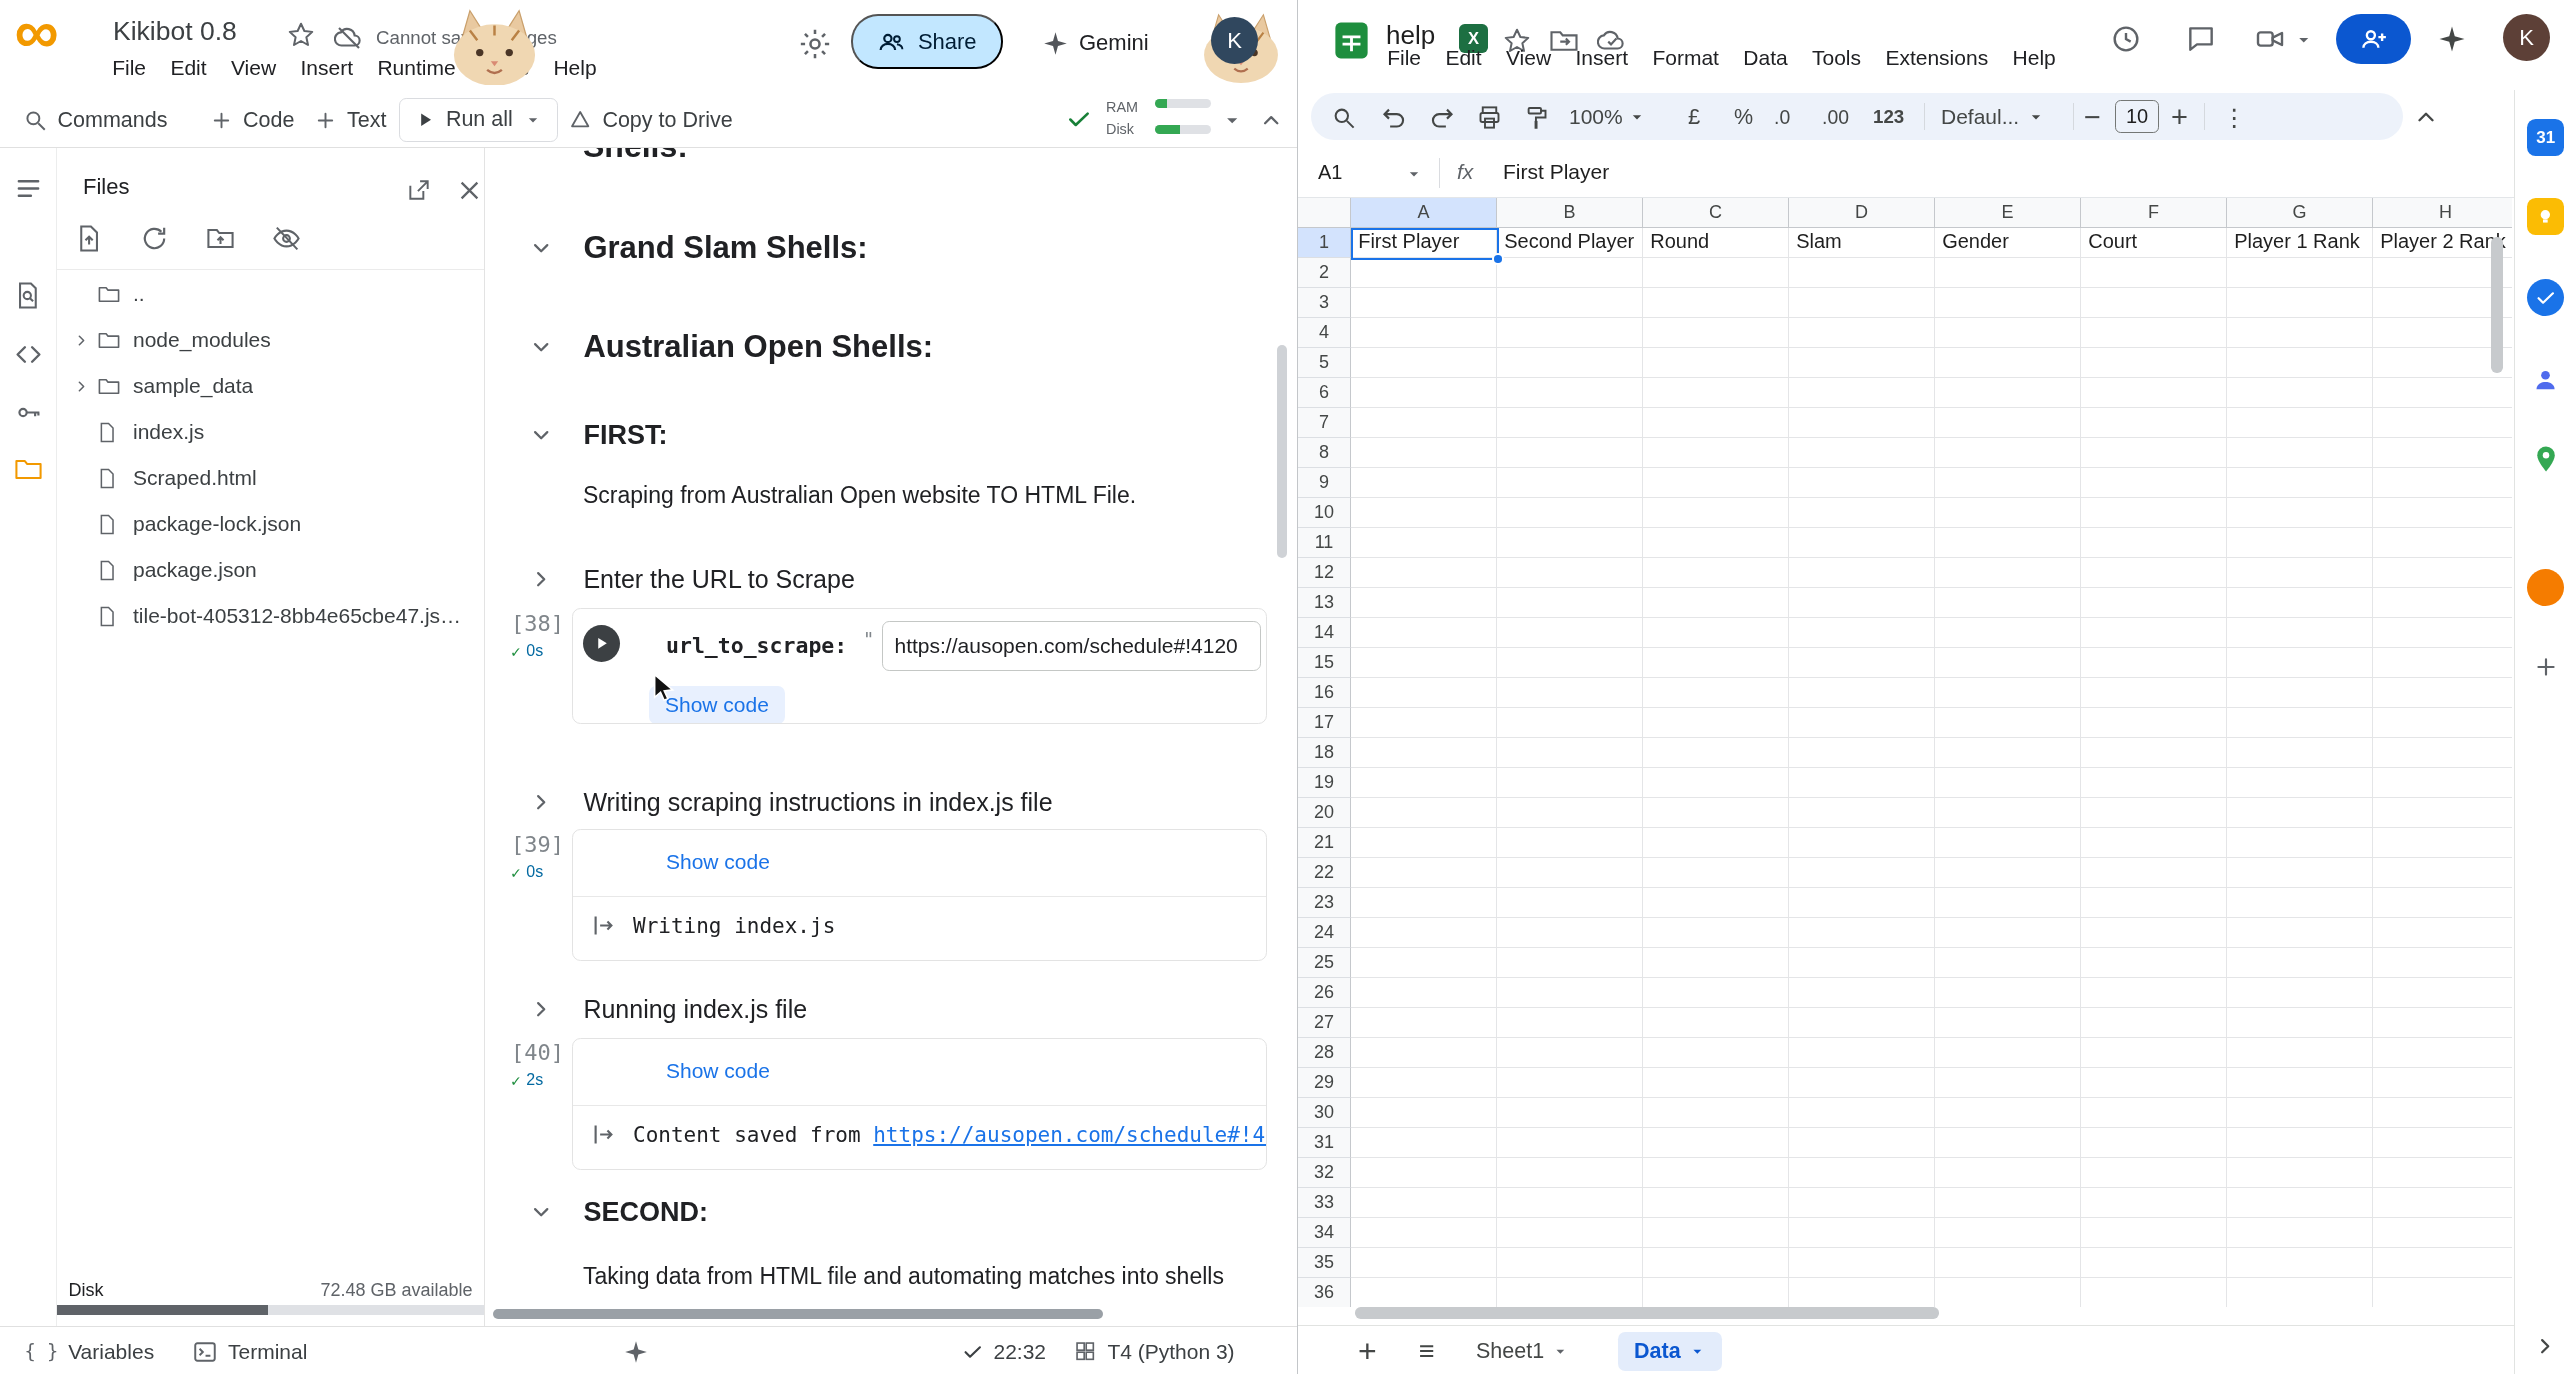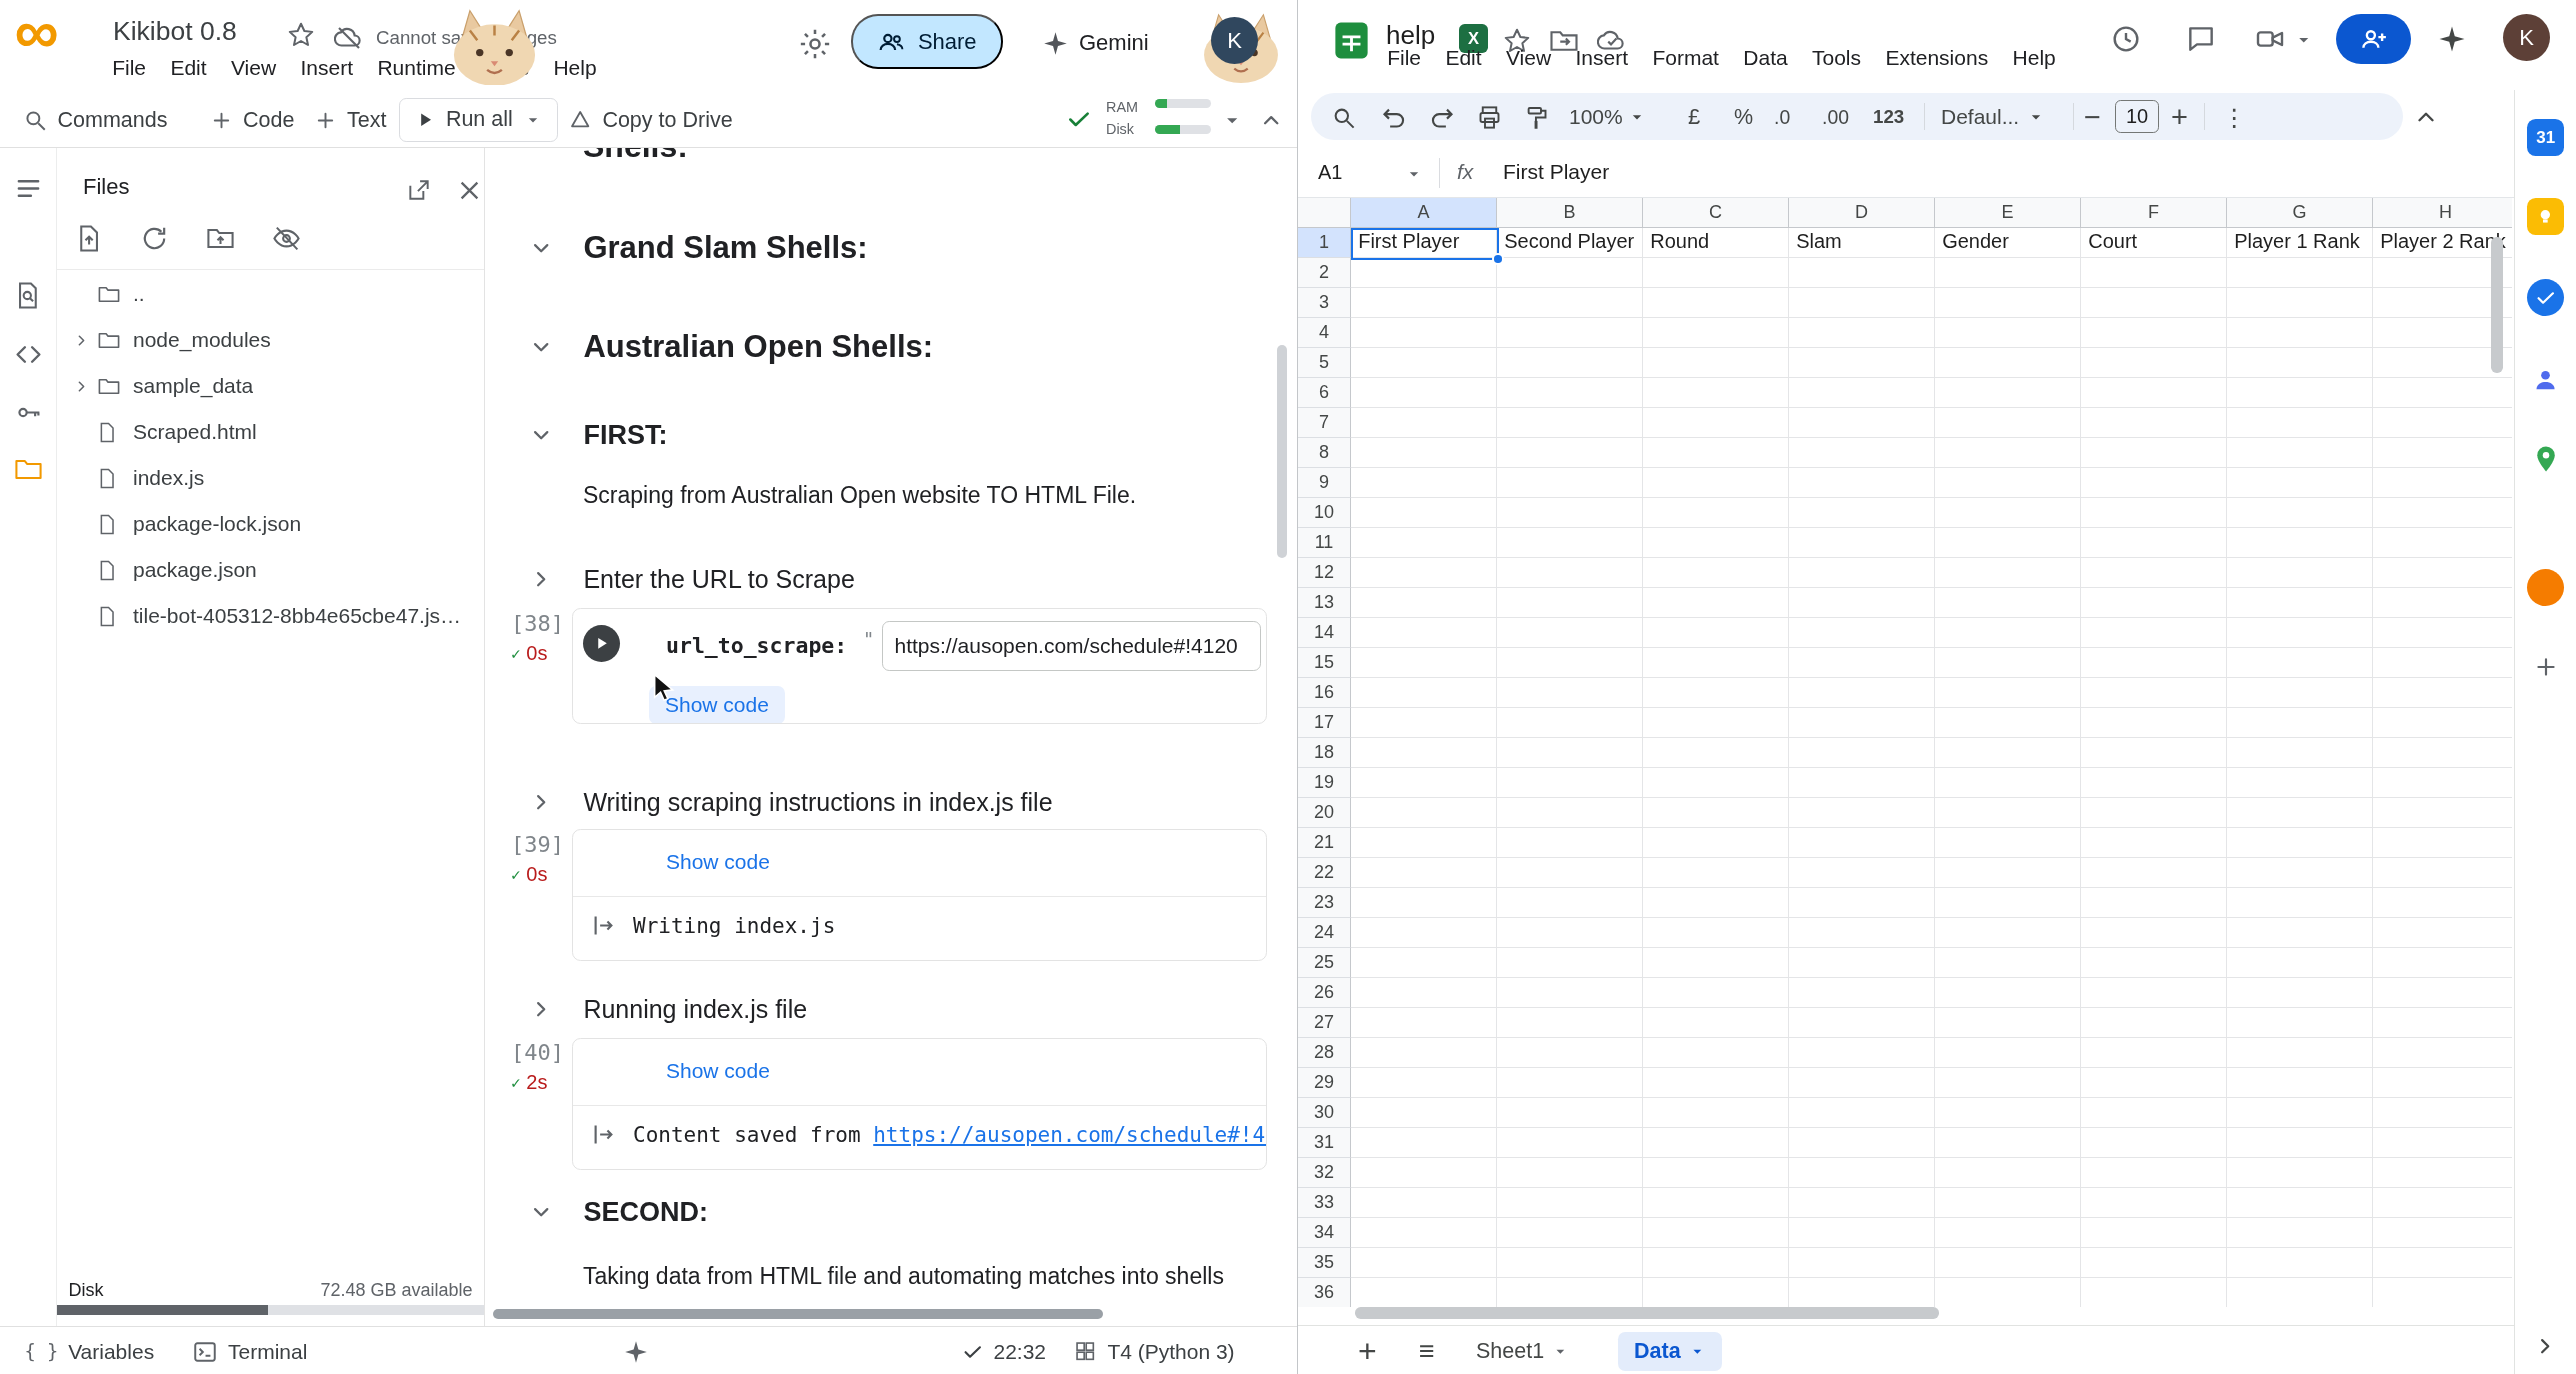--- a/index.html
+++ b/index.html
@@ -47,21 +47,21 @@
   
   .nb-row{position:absolute;left:529px;display:flex;align-items:center;gap:30px;white-space:nowrap}
   .h2t{font-size:31px;font-weight:700;color:#202124}
   .h3t{font-size:27px;font-weight:700;color:#202124}
   .h4t{font-size:25px;font-weight:400;color:#202124}
   .nb-p{position:absolute;left:583px;font-size:23px;color:#202124;white-space:nowrap}
   .gut{position:absolute;left:511px;width:60px;font-family:"DejaVu Sans Mono",monospace}
   .gut .exec{font-size:22px;color:#80868b}
   .gut .trow{display:flex;align-items:center;gap:5.7px;margin-top:5.7px}
   .gut .tck{color:#1e8e3e;font-size:16px}
-  .gut .tms{font-size:20px;color:#b91c1c;font-family:"Liberation Sans",sans-serif}
+  .gut .tms{font-size:16px;color:#0369a1;font-family:"Liberation Sans",sans-serif}
   .nb-cell{position:absolute;left:572px;width:695px;border:1.4px solid #e3e3e3;border-radius:8.6px;background:#fff;overflow:hidden}
   .play-btn{position:absolute;left:10px;top:16px;width:37px;height:37px;border-radius:50%;background:#3c4043;
     display:flex;align-items:center;justify-content:center;color:#fff}
   .param-label{position:absolute;left:93px;top:24.4px;font-family:"DejaVu Sans Mono",monospace;font-weight:700;
     font-size:21.5px;color:#202124}
   .quote{position:absolute;left:290px;top:20px;font-family:"DejaVu Sans Mono",monospace;font-size:18.7px;color:#80868b}
   .url-input{position:absolute;left:309px;top:11.5px;width:379px;height:50px;border:1.4px solid #c4c7c5;border-radius:7.2px;
     padding:0 11.5px;font-size:21px;color:#202124;font-family:"Liberation Sans",sans-serif;background:#fff}
   .showcode-pill{position:absolute;left:76px;top:77px;background:#e8f0fe;border-radius:7.2px;padding:7.2px 16px;
     color:#1a73e8;font-size:21px;font-weight:500}
@@ -506,30 +506,30 @@
           </span>
           <span class="tlabel">sample_data</span>
         </div>
         <div class="tree-row">
           <span class="caret"></span>
           <span class="ticon">
             <svg width="21.5" height="23" viewBox="0 0 24 24" style="color:#5f6368">
               <path d="M6 2h8l5 5v15H6z" fill="none" stroke="currentColor" stroke-width="1.7"></path>
             </svg>
           </span>
-          <span class="tlabel">Scraped.html</span>
+          <span class="tlabel">index.js</span>
         </div>
         <div class="tree-row">
           <span class="caret"></span>
           <span class="ticon">
             <svg width="21.5" height="23" viewBox="0 0 24 24" style="color:#5f6368">
               <path d="M6 2h8l5 5v15H6z" fill="none" stroke="currentColor" stroke-width="1.7"></path>
             </svg>
           </span>
-          <span class="tlabel">index.js</span>
+          <span class="tlabel">Scraped.html</span>
         </div>
         <div class="tree-row">
           <span class="caret"></span>
           <span class="ticon">
             <svg width="21.5" height="23" viewBox="0 0 24 24" style="color:#5f6368">
               <path d="M6 2h8l5 5v15H6z" fill="none" stroke="currentColor" stroke-width="1.7"></path>
             </svg>
           </span>
           <span class="tlabel">package-lock.json</span>
         </div>

